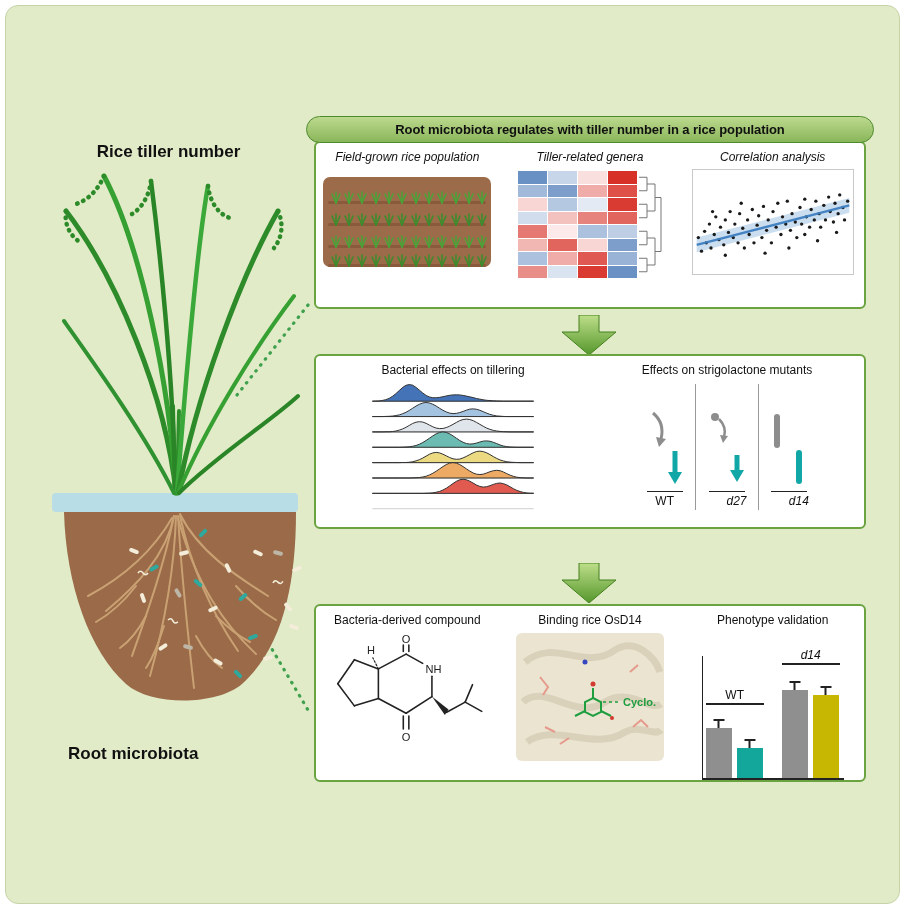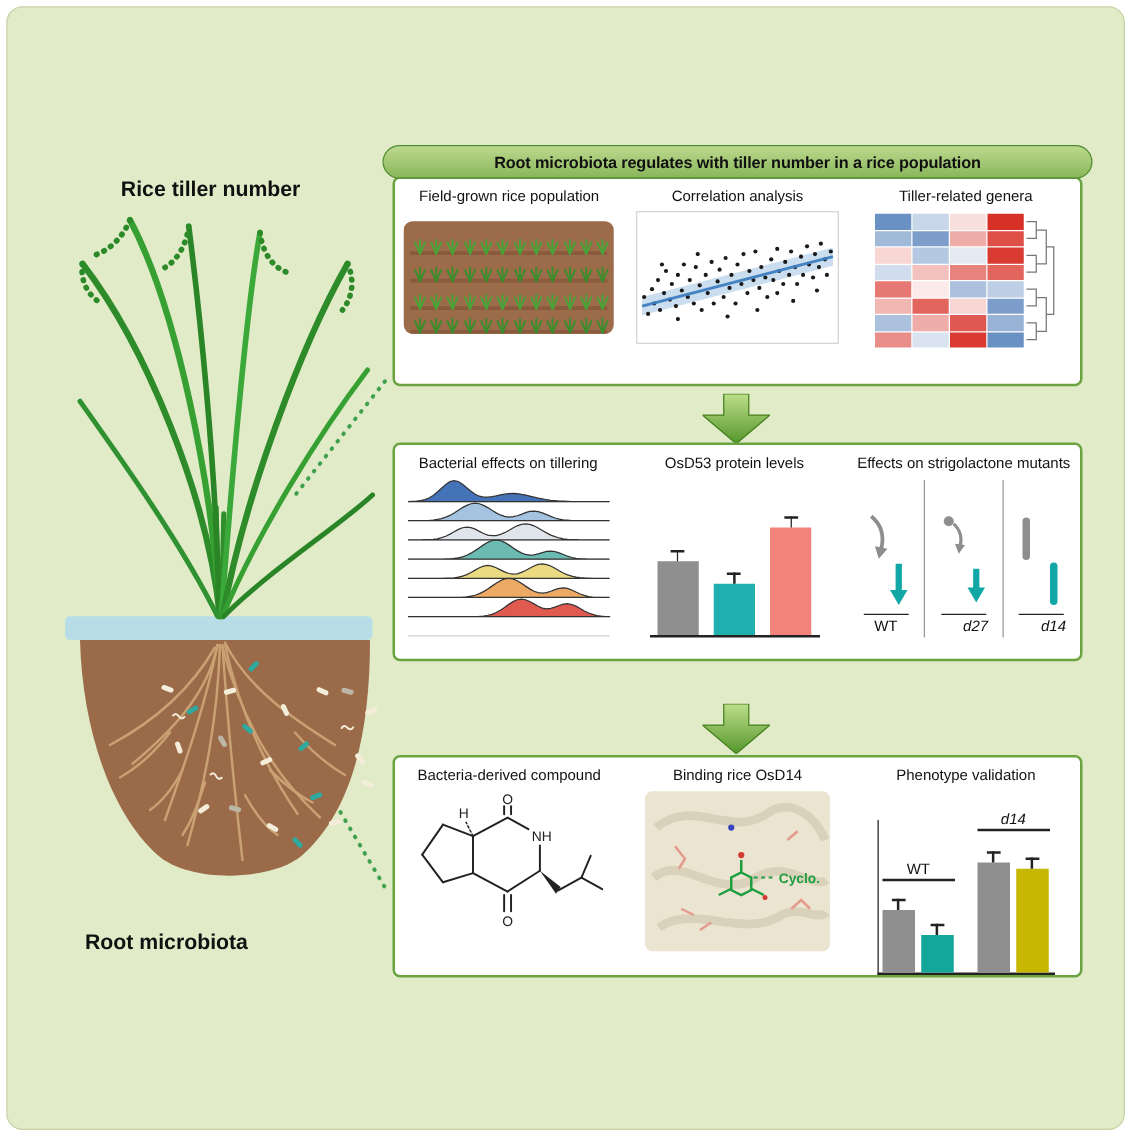--- a/index.html
+++ b/index.html
@@ -8,21 +8,21 @@
   .overlay{position:absolute;left:0;top:0;width:905px;height:909px;pointer-events:none;z-index:1;}
 
   .left-title{position:absolute;left:55px;top:136px;width:215px;text-align:center;font-size:17px;font-weight:bold;z-index:2;}
   .left-bottom-title{position:absolute;left:62px;top:738px;width:215px;text-align:left;font-size:17px;font-weight:bold;z-index:2;}
   .plant-svg{position:absolute;left:40px;top:150px;width:270px;height:570px;z-index:1;}
 
   .panel{position:absolute;left:300px;width:568px;z-index:2;}
   .panel-header{height:27px;line-height:25px;text-align:center;font-weight:bold;font-size:13px;letter-spacing:-0.1px;color:#101010;
     background:linear-gradient(#bcd98e,#8ab65a);border:1.5px solid #4e8a2e;border-radius:14px;position:relative;z-index:3;box-sizing:border-box;}
   .panel-body{margin:-2px 8px 0;background:#ffffff;border:2px solid #6aa340;border-radius:6px;display:flex;position:relative;z-index:2;box-sizing:border-box;}
-  #panel1 .panel-body{height:168px;}
+  #panel1 .panel-body{height:168px;font-style:italic;}
   #panel2 .panel-body{height:175px;}
   #panel3 .panel-body{height:178px;}
   .subfig{flex:1;display:flex;flex-direction:column;align-items:center;padding-top:7px;box-sizing:border-box;}
   .caption{font-size:12px;margin-bottom:5px;white-space:nowrap;}
 
   .flow-arrow{position:absolute;left:556px;width:54px;height:40px;z-index:2;}
 
   .scatter-frame{border:1px solid #c9c9c9;line-height:0;}
   #scatter-svg{width:160px;height:104px;display:block;background:#fff;}
 
@@ -297,20 +297,70 @@
             <path d="M134,97 l4,-9" stroke="#3c8d2c" stroke-width="1.6" fill="none" stroke-linecap="round"></path>
             <path d="M147,97 l-4,-9" stroke="#3c8d2c" stroke-width="1.6" fill="none" stroke-linecap="round"></path>
             <path d="M147,97 l0,-11" stroke="#3c8d2c" stroke-width="1.6" fill="none" stroke-linecap="round"></path>
             <path d="M147,97 l4,-9" stroke="#3c8d2c" stroke-width="1.6" fill="none" stroke-linecap="round"></path>
             <path d="M160,97 l-4,-9" stroke="#3c8d2c" stroke-width="1.6" fill="none" stroke-linecap="round"></path>
             <path d="M160,97 l0,-11" stroke="#3c8d2c" stroke-width="1.6" fill="none" stroke-linecap="round"></path>
             <path d="M160,97 l4,-9" stroke="#3c8d2c" stroke-width="1.6" fill="none" stroke-linecap="round"></path>
           </svg>
       </div>
       <div class="subfig">
+        <div class="caption">Tiller-related genera</div>
+        <div class="hm-wrap">
+          <div id="heatmap-grid">
+              <div class="hm-cell" style="background: rgb(106, 145, 195);"></div>
+              <div class="hm-cell" style="background: rgb(199, 214, 233);"></div>
+              <div class="hm-cell" style="background: rgb(249, 224, 223);"></div>
+              <div class="hm-cell" style="background: rgb(215, 48, 39);"></div>
+              <div class="hm-cell" style="background: rgb(162, 186, 218);"></div>
+              <div class="hm-cell" style="background: rgb(125, 158, 203);"></div>
+              <div class="hm-cell" style="background: rgb(239, 172, 169);"></div>
+              <div class="hm-cell" style="background: rgb(221, 79, 71);"></div>
+              <div class="hm-cell" style="background: rgb(247, 214, 212);"></div>
+              <div class="hm-cell" style="background: rgb(181, 200, 225);"></div>
+              <div class="hm-cell" style="background: rgb(227, 234, 244);"></div>
+              <div class="hm-cell" style="background: rgb(217, 58, 50);"></div>
+              <div class="hm-cell" style="background: rgb(209, 221, 236);"></div>
+              <div class="hm-cell" style="background: rgb(243, 193, 190);"></div>
+              <div class="hm-cell" style="background: rgb(231, 131, 125);"></div>
+              <div class="hm-cell" style="background: rgb(225, 100, 93);"></div>
+              <div class="hm-cell" style="background: rgb(229, 120, 115);"></div>
+              <div class="hm-cell" style="background: rgb(251, 234, 233);"></div>
+              <div class="hm-cell" style="background: rgb(171, 193, 221);"></div>
+              <div class="hm-cell" style="background: rgb(190, 207, 229);"></div>
+              <div class="hm-cell" style="background: rgb(241, 183, 179);"></div>
+              <div class="hm-cell" style="background: rgb(225, 100, 93);"></div>
+              <div class="hm-cell" style="background: rgb(247, 214, 212);"></div>
+              <div class="hm-cell" style="background: rgb(125, 158, 203);"></div>
+              <div class="hm-cell" style="background: rgb(171, 193, 221);"></div>
+              <div class="hm-cell" style="background: rgb(239, 172, 169);"></div>
+              <div class="hm-cell" style="background: rgb(223, 89, 82);"></div>
+              <div class="hm-cell" style="background: rgb(153, 179, 214);"></div>
+              <div class="hm-cell" style="background: rgb(233, 141, 136);"></div>
+              <div class="hm-cell" style="background: rgb(218, 227, 240);"></div>
+              <div class="hm-cell" style="background: rgb(217, 58, 50);"></div>
+              <div class="hm-cell" style="background: rgb(106, 145, 195);"></div>
+            </div>
+          <svg id="dendro-svg" viewBox="0 0 24 108">
+            <g stroke="#777" fill="none" stroke-width="1">
+              <path d="M0,6.25 H8 V19.75 H0"></path>
+              <path d="M0,33.25 H8 V46.75 H0"></path>
+              <path d="M8,13 H16 V40 H8"></path>
+              <path d="M0,60.25 H8 V73.75 H0"></path>
+              <path d="M0,87.25 H8 V100.75 H0"></path>
+              <path d="M8,67 H16 V94 H8"></path>
+              <path d="M16,26.5 H22 V80.5 H16"></path>
+            </g>
+          </svg>
+        </div>
+      </div>
+      <div class="subfig">
         <div class="caption">Correlation analysis</div>
         <div class="scatter-frame">
           <svg id="scatter-svg" viewBox="0 0 162 106">
               <polygon points="3.24,68.89999999999999 158.76,28.619999999999997 158.76,43.46 3.24,83.74" fill="#9fc3e4" opacity="0.55"></polygon>
               <circle cx="4.9" cy="68.9" r="1.7" fill="#1a1a1a"></circle>
               <circle cx="8.1" cy="82.7" r="1.7" fill="#1a1a1a"></circle>
               <circle cx="11.3" cy="62.5" r="1.7" fill="#1a1a1a"></circle>
               <circle cx="13.0" cy="74.2" r="1.7" fill="#1a1a1a"></circle>
               <circle cx="16.2" cy="55.1" r="1.7" fill="#1a1a1a"></circle>
               <circle cx="17.8" cy="79.5" r="1.7" fill="#1a1a1a"></circle>
@@ -376,70 +426,20 @@
               <circle cx="145.8" cy="63.6" r="1.7" fill="#1a1a1a"></circle>
               <circle cx="147.4" cy="44.5" r="1.7" fill="#1a1a1a"></circle>
               <circle cx="149.0" cy="25.4" r="1.7" fill="#1a1a1a"></circle>
               <circle cx="152.3" cy="38.2" r="1.7" fill="#1a1a1a"></circle>
               <circle cx="153.9" cy="50.9" r="1.7" fill="#1a1a1a"></circle>
               <circle cx="157.1" cy="31.8" r="1.7" fill="#1a1a1a"></circle>
               <line x1="3.24" y1="76.32" x2="158.76" y2="36.04" stroke="#3f7fc1" stroke-width="2.4" opacity="0.95"></line>
             </svg>
         </div>
       </div>
-      <div class="subfig">
-        <div class="caption">Tiller-related genera</div>
-        <div class="hm-wrap">
-          <div id="heatmap-grid">
-              <div class="hm-cell" style="background: rgb(106, 145, 195);"></div>
-              <div class="hm-cell" style="background: rgb(199, 214, 233);"></div>
-              <div class="hm-cell" style="background: rgb(249, 224, 223);"></div>
-              <div class="hm-cell" style="background: rgb(215, 48, 39);"></div>
-              <div class="hm-cell" style="background: rgb(162, 186, 218);"></div>
-              <div class="hm-cell" style="background: rgb(125, 158, 203);"></div>
-              <div class="hm-cell" style="background: rgb(239, 172, 169);"></div>
-              <div class="hm-cell" style="background: rgb(221, 79, 71);"></div>
-              <div class="hm-cell" style="background: rgb(247, 214, 212);"></div>
-              <div class="hm-cell" style="background: rgb(181, 200, 225);"></div>
-              <div class="hm-cell" style="background: rgb(227, 234, 244);"></div>
-              <div class="hm-cell" style="background: rgb(217, 58, 50);"></div>
-              <div class="hm-cell" style="background: rgb(209, 221, 236);"></div>
-              <div class="hm-cell" style="background: rgb(243, 193, 190);"></div>
-              <div class="hm-cell" style="background: rgb(231, 131, 125);"></div>
-              <div class="hm-cell" style="background: rgb(225, 100, 93);"></div>
-              <div class="hm-cell" style="background: rgb(229, 120, 115);"></div>
-              <div class="hm-cell" style="background: rgb(251, 234, 233);"></div>
-              <div class="hm-cell" style="background: rgb(171, 193, 221);"></div>
-              <div class="hm-cell" style="background: rgb(190, 207, 229);"></div>
-              <div class="hm-cell" style="background: rgb(241, 183, 179);"></div>
-              <div class="hm-cell" style="background: rgb(225, 100, 93);"></div>
-              <div class="hm-cell" style="background: rgb(247, 214, 212);"></div>
-              <div class="hm-cell" style="background: rgb(125, 158, 203);"></div>
-              <div class="hm-cell" style="background: rgb(171, 193, 221);"></div>
-              <div class="hm-cell" style="background: rgb(239, 172, 169);"></div>
-              <div class="hm-cell" style="background: rgb(223, 89, 82);"></div>
-              <div class="hm-cell" style="background: rgb(153, 179, 214);"></div>
-              <div class="hm-cell" style="background: rgb(233, 141, 136);"></div>
-              <div class="hm-cell" style="background: rgb(218, 227, 240);"></div>
-              <div class="hm-cell" style="background: rgb(217, 58, 50);"></div>
-              <div class="hm-cell" style="background: rgb(106, 145, 195);"></div>
-            </div>
-          <svg id="dendro-svg" viewBox="0 0 24 108">
-            <g stroke="#777" fill="none" stroke-width="1">
-              <path d="M0,6.25 H8 V19.75 H0"></path>
-              <path d="M0,33.25 H8 V46.75 H0"></path>
-              <path d="M8,13 H16 V40 H8"></path>
-              <path d="M0,60.25 H8 V73.75 H0"></path>
-              <path d="M0,87.25 H8 V100.75 H0"></path>
-              <path d="M8,67 H16 V94 H8"></path>
-              <path d="M16,26.5 H22 V80.5 H16"></path>
-            </g>
-          </svg>
-        </div>
-      </div>
     </div>
   </div>
 
   <svg class="flow-arrow" style="top:309px;" viewBox="0 0 54 40">
     <defs>
         <linearGradient id="ga1" x1="0" y1="0" x2="0" y2="1">
           <stop offset="0" stop-color="#bede8a"></stop>
           <stop offset="1" stop-color="#55972c"></stop>
         </linearGradient>
       </defs>
@@ -460,34 +460,20 @@
             <line x1="2" y1="87" x2="98" y2="87" stroke="#cfcfcf" stroke-width="1" vector-effect="non-scaling-stroke"></line>
             <line x1="2" y1="99" x2="98" y2="99" stroke="#cfcfcf" stroke-width="1" vector-effect="non-scaling-stroke"></line>
             <path d="M2,15 L2,15.0 L4,14.9 L6,14.8 L8,14.4 L10,13.8 L12,12.8 L14,11.2 L16,9.1 L18,6.7 L20,4.3 L22,2.6 L24,2.0 L26,2.5 L28,4.2 L30,6.4 L32,8.6 L34,10.5 L36,11.7 L38,12.3 L40,12.3 L42,12.0 L44,11.5 L46,10.9 L48,10.4 L50,10.1 L52,10.0 L54,10.1 L56,10.5 L58,11.0 L60,11.6 L62,12.2 L64,12.9 L66,13.4 L68,13.9 L70,14.3 L72,14.5 L74,14.7 L76,14.8 L78,14.9 L80,15.0 L82,15.0 L84,15.0 L86,15.0 L88,15.0 L90,15.0 L92,15.0 L94,15.0 L96,15.0 L98,15.0 L98,15 Z" fill="#3a6cb4" fill-opacity="0.95" stroke="#333" stroke-width="1" vector-effect="non-scaling-stroke"></path>
             <path d="M2,27 L2,27.0 L4,27.0 L6,27.0 L8,27.0 L10,26.9 L12,26.8 L14,26.6 L16,26.2 L18,25.7 L20,24.8 L22,23.7 L24,22.2 L26,20.5 L28,18.8 L30,17.4 L32,16.4 L34,16.0 L36,16.4 L38,17.4 L40,18.8 L42,20.5 L44,22.1 L46,23.4 L48,24.3 L50,24.7 L52,24.5 L54,23.9 L56,23.0 L58,22.0 L60,21.2 L62,21.0 L64,21.3 L66,22.1 L68,23.2 L70,24.3 L72,25.3 L74,26.0 L76,26.5 L78,26.7 L80,26.9 L82,27.0 L84,27.0 L86,27.0 L88,27.0 L90,27.0 L92,27.0 L94,27.0 L96,27.0 L98,27.0 L98,27 Z" fill="#9fc0df" fill-opacity="0.95" stroke="#333" stroke-width="1" vector-effect="non-scaling-stroke"></path>
             <path d="M2,39 L2,39.0 L4,39.0 L6,39.0 L8,39.0 L10,38.9 L12,38.9 L14,38.7 L16,38.3 L18,37.6 L20,36.7 L22,35.4 L24,33.9 L26,32.4 L28,31.4 L30,31.0 L32,31.3 L34,32.3 L36,33.7 L38,35.0 L40,36.0 L42,36.4 L44,36.3 L46,35.6 L48,34.5 L50,33.1 L52,31.6 L54,30.2 L56,29.3 L58,29.0 L60,29.3 L62,30.2 L64,31.6 L66,33.1 L68,34.6 L70,36.0 L72,37.0 L74,37.8 L76,38.3 L78,38.6 L80,38.8 L82,38.9 L84,39.0 L86,39.0 L88,39.0 L90,39.0 L92,39.0 L94,39.0 L96,39.0 L98,39.0 L98,39 Z" fill="#dde4e9" fill-opacity="0.95" stroke="#333" stroke-width="1" vector-effect="non-scaling-stroke"></path>
             <path d="M2,51 L2,51.0 L4,51.0 L6,51.0 L8,51.0 L10,51.0 L12,51.0 L14,51.0 L16,51.0 L18,51.0 L20,50.9 L22,50.8 L24,50.6 L26,50.2 L28,49.6 L30,48.6 L32,47.3 L34,45.7 L36,43.9 L38,42.1 L40,40.5 L42,39.4 L44,39.0 L46,39.4 L48,40.5 L50,42.1 L52,43.9 L54,45.7 L56,47.1 L58,48.1 L60,48.5 L62,48.3 L64,47.7 L66,46.9 L68,46.2 L70,46.0 L72,46.3 L74,47.1 L76,48.1 L78,49.2 L80,50.0 L82,50.5 L84,50.8 L86,50.9 L88,51.0 L90,51.0 L92,51.0 L94,51.0 L96,51.0 L98,51.0 L98,51 Z" fill="#63b7ae" fill-opacity="0.95" stroke="#333" stroke-width="1" vector-effect="non-scaling-stroke"></path>
             <path d="M2,63 L2,63.0 L4,63.0 L6,63.0 L8,63.0 L10,63.0 L12,63.0 L14,63.0 L16,63.0 L18,63.0 L20,62.9 L22,62.9 L24,62.7 L26,62.3 L28,61.6 L30,60.7 L32,59.4 L34,57.9 L36,56.4 L38,55.4 L40,55.0 L42,55.4 L44,56.4 L46,57.7 L48,59.0 L50,60.0 L52,60.4 L54,60.2 L56,59.3 L58,58.1 L60,56.7 L62,55.3 L64,54.3 L66,54.0 L68,54.4 L70,55.3 L72,56.7 L74,58.3 L76,59.7 L78,60.9 L80,61.7 L82,62.3 L84,62.6 L86,62.8 L88,62.9 L90,63.0 L92,63.0 L94,63.0 L96,63.0 L98,63.0 L98,63 Z" fill="#ead87b" fill-opacity="0.95" stroke="#333" stroke-width="1" vector-effect="non-scaling-stroke"></path>
             <path d="M2,75 L2,75.0 L4,75.0 L6,75.0 L8,75.0 L10,75.0 L12,75.0 L14,75.0 L16,75.0 L18,75.0 L20,75.0 L22,75.0 L24,75.0 L26,74.9 L28,74.8 L30,74.6 L32,74.2 L34,73.6 L36,72.6 L38,71.3 L40,69.7 L42,67.9 L44,66.1 L46,64.5 L48,63.4 L50,63.0 L52,63.4 L54,64.5 L56,66.1 L58,67.9 L60,69.6 L62,71.1 L64,72.0 L66,72.3 L68,72.0 L70,71.1 L72,70.1 L74,69.3 L76,69.0 L78,69.3 L80,70.3 L82,71.6 L84,72.8 L86,73.7 L88,74.4 L90,74.7 L92,74.9 L94,75.0 L96,75.0 L98,75.0 L98,75 Z" fill="#eca55c" fill-opacity="0.95" stroke="#333" stroke-width="1" vector-effect="non-scaling-stroke"></path>
             <path d="M2,87 L2,87.0 L4,87.0 L6,87.0 L8,87.0 L10,87.0 L12,87.0 L14,87.0 L16,87.0 L18,87.0 L20,87.0 L22,87.0 L24,87.0 L26,87.0 L28,87.0 L30,87.0 L32,87.0 L34,86.9 L36,86.8 L38,86.6 L40,86.1 L42,85.5 L44,84.4 L46,83.0 L48,81.2 L50,79.3 L52,77.6 L54,76.4 L56,76.0 L58,76.4 L60,77.5 L62,79.0 L64,80.5 L66,81.6 L68,82.1 L70,81.8 L72,81.0 L74,80.0 L76,79.2 L78,78.9 L80,79.4 L82,80.4 L84,81.9 L86,83.4 L88,84.7 L90,85.6 L92,86.3 L94,86.7 L96,86.9 L98,86.9 L98,87 Z" fill="#df5146" fill-opacity="0.95" stroke="#333" stroke-width="1" vector-effect="non-scaling-stroke"></path>
           </svg>
-      </div>
-      <div class="subfig">
-        <div class="caption">OsD53 protein levels</div>
-        <div id="osd53-chart" class="barchart">
-            <div class="bar" style="height: 59px; background: rgb(143, 143, 143);">
-              <div class="err"></div>
-            </div>
-            <div class="bar" style="height: 41px; background: rgb(31, 176, 175);">
-              <div class="err"></div>
-            </div>
-            <div class="bar" style="height: 86px; background: rgb(242, 131, 123);">
-              <div class="err"></div>
-            </div>
-          </div>
       </div>
       <div class="subfig">
         <div class="caption">Effects on strigolactone mutants</div>
         <div class="mutants">
           <div class="mcol">
             <svg width="56" height="84" viewBox="0 0 56 84">
               <path d="M16,8 Q28,18 24,34" stroke="#8d8d8d" stroke-width="3" fill="none"></path>
               <polygon points="19,32 29,34 22,42" fill="#8d8d8d"></polygon>
               <line x1="38" y1="46" x2="38" y2="70" stroke="#12a7a7" stroke-width="5"></line>
               <polygon points="31,67 45,67 38,79" fill="#12a7a7"></polygon>

